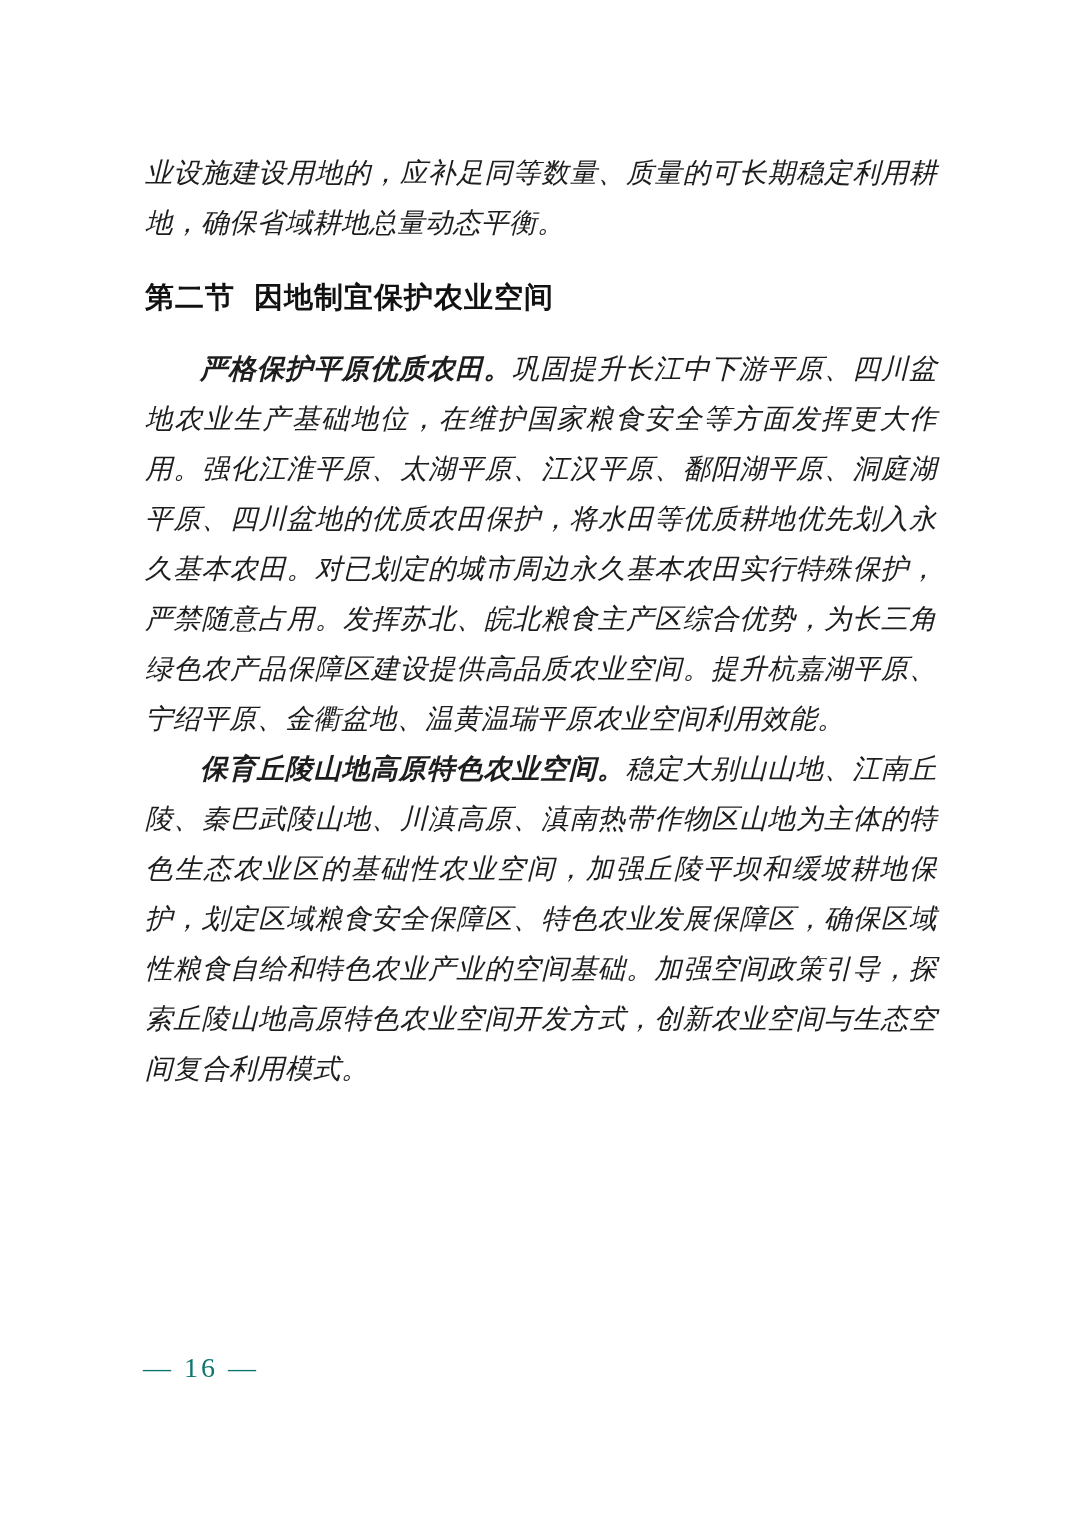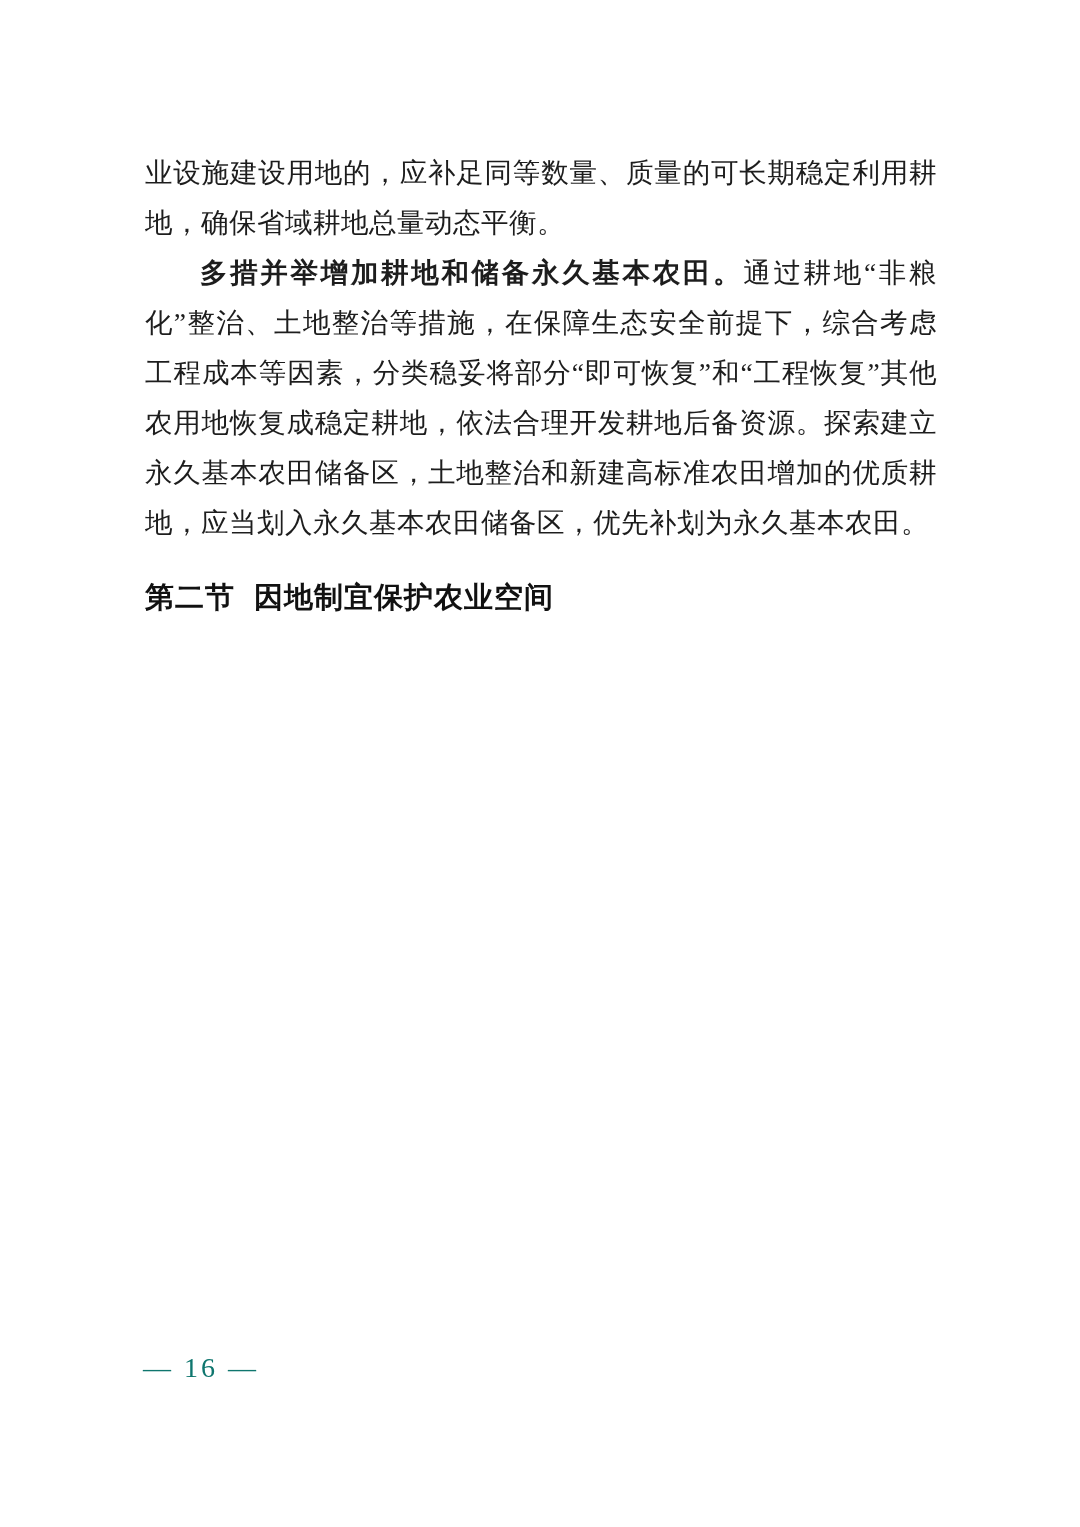--- a/index.html
+++ b/index.html
@@ -19,20 +19,21 @@
     top: 148px;
     left: 145px;
     width: 792px;
   }
   .body-text {
     font-size: 27.5px;
     line-height: 50px;
     text-align: justify;
     text-indent: 2em;
     letter-spacing: 0.5px;
+    font-style: italic;
   }
   .body-text.no-indent { text-indent: 0; }
   .lead { font-weight: 700; }
   .section-heading {
     font-family: "Liberation Sans", "DejaVu Sans", sans-serif;
     font-size: 29px;
     font-weight: 700;
     color: #111111;
     text-align: left;
     line-height: 50px;
@@ -50,24 +51,25 @@
   }
 </style>
 </head>
 <body>
 
 <div class="page">
   <main class="content">
 
     <p class="body-text no-indent">业设施建设用地的，应补足同等数量、质量的可长期稳定利用耕地，确保省域耕地总量动态平衡。</p>
 
-    <p class="body-text"><span class="lead">多措并举增加耕地和储备永久基本农田。</span><span>通过耕地“非粮化”整治、土地整治等措施，在保障生态安全前提下，综合考虑工程成本等因素，分类稳妥将部分“即可恢复”和“工程恢复”其他农用地恢复成稳定耕地，依法合理开发耕地后备资源。探索建立永久基本农田储备区，土地整治和新建高标准农田增加的优质耕地，应当划入永久基本农田储备区，优先补划为永久基本农田。</span></p>
 
     <h2 class="section-heading">第二节 因地制宜保护农业空间</h2>
 
+    <p class="body-text"><span class="lead">严格保护平原优质农田。</span><span>巩固提升长江中下游平原、四川盆地农业生产基础地位，在维护国家粮食安全等方面发挥更大作用。强化江淮平原、太湖平原、江汉平原、鄱阳湖平原、洞庭湖平原、四川盆地的优质农田保护，将水田等优质耕地优先划入永久基本农田。对已划定的城市周边永久基本农田实行特殊保护，严禁随意占用。发挥苏北、皖北粮食主产区综合优势，为长三角绿色农产品保障区建设提供高品质农业空间。提升杭嘉湖平原、宁绍平原、金衢盆地、温黄温瑞平原农业空间利用效能。</span></p>
 
+    <p class="body-text"><span class="lead">保育丘陵山地高原特色农业空间。</span><span>稳定大别山山地、江南丘陵、秦巴武陵山地、川滇高原、滇南热带作物区山地为主体的特色生态农业区的基础性农业空间，加强丘陵平坝和缓坡耕地保护，划定区域粮食安全保障区、特色农业发展保障区，确保区域性粮食自给和特色农业产业的空间基础。加强空间政策引导，探索丘陵山地高原特色农业空间开发方式，创新农业空间与生态空间复合利用模式。</span></p>
 
   </main>
 
   <footer class="page-footer">
     <span>— 16 —</span>
   </footer>
 </div>
 
 </body></html>

